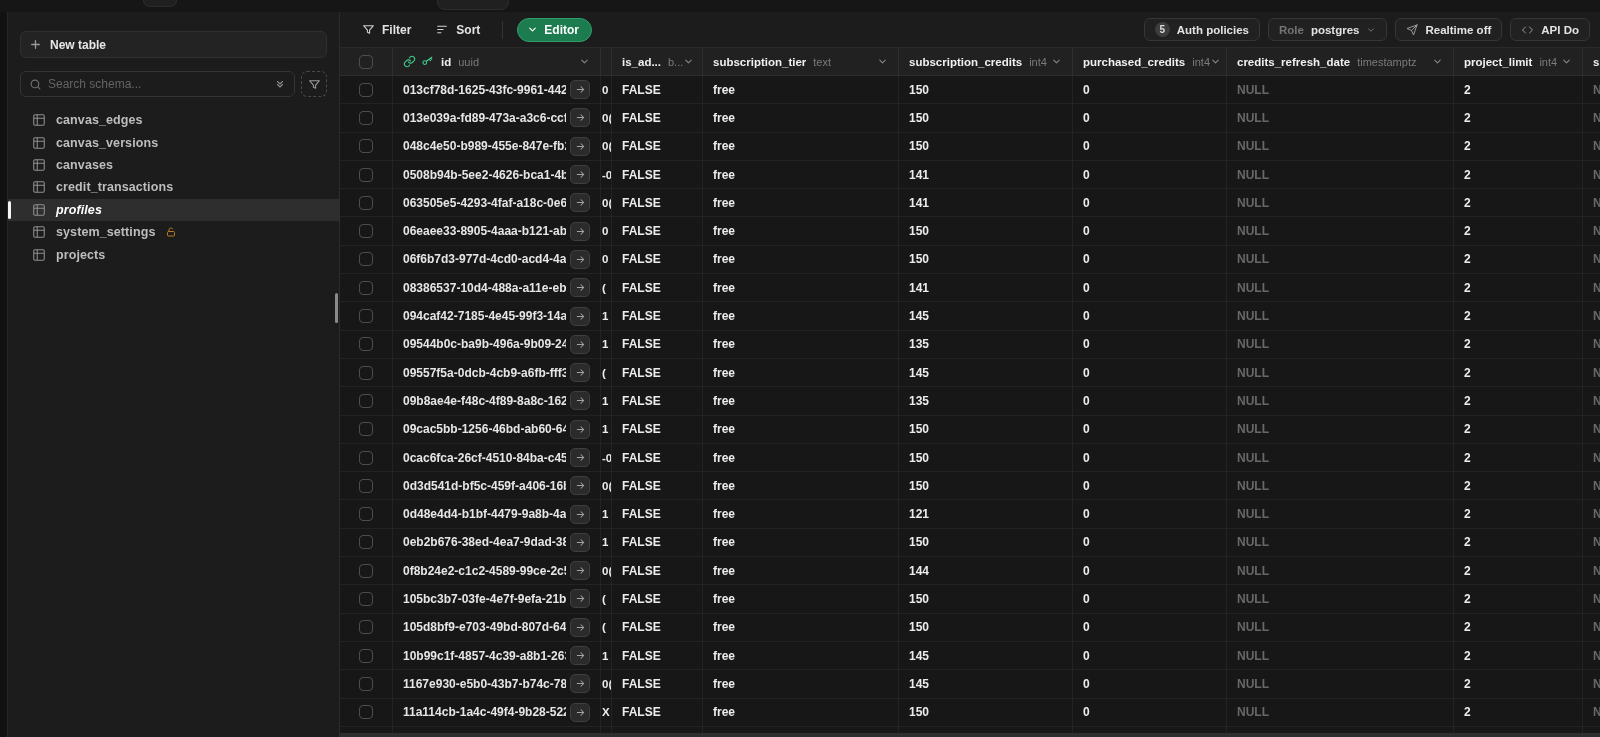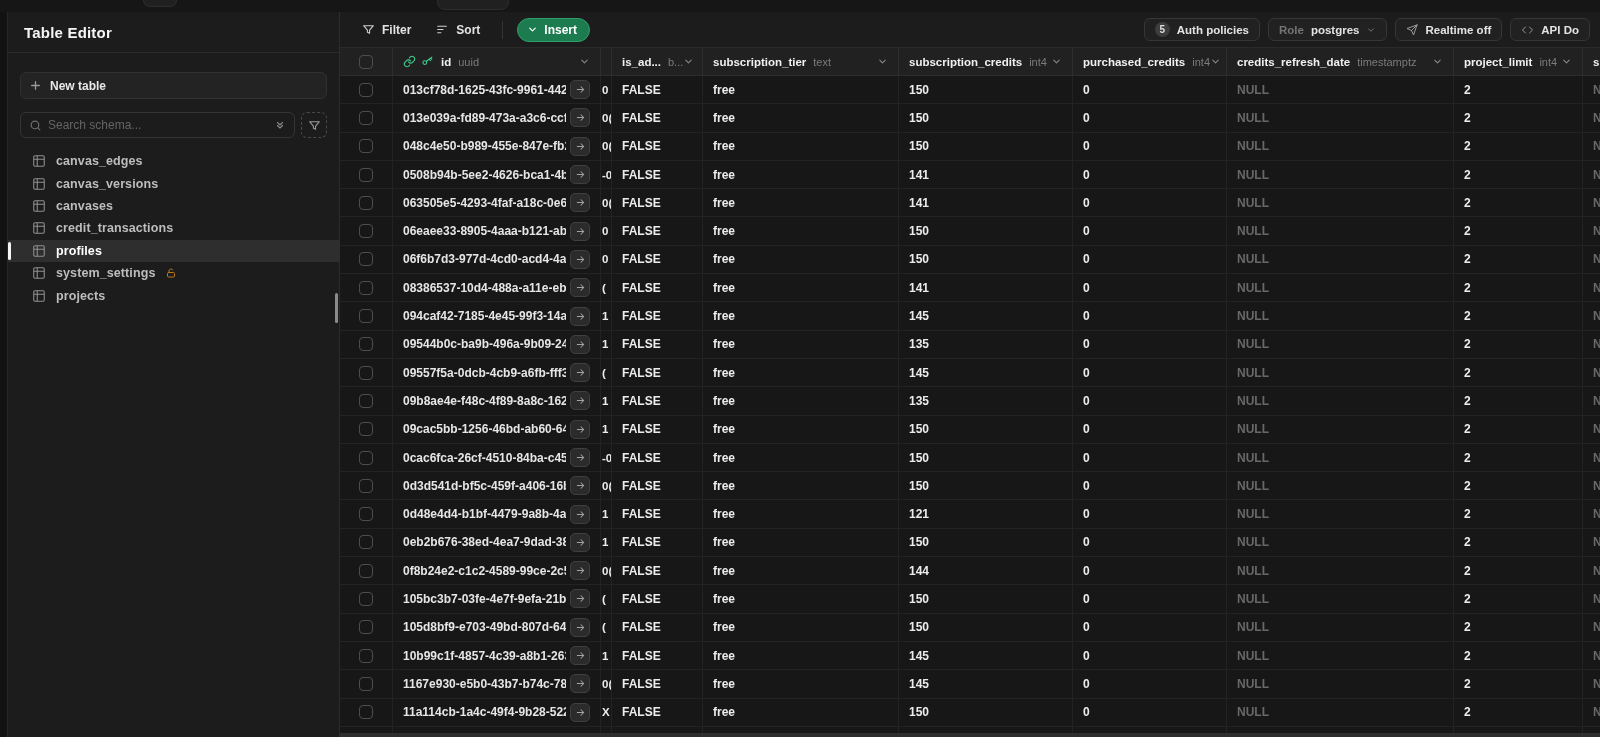--- a/index.html
+++ b/index.html
@@ -27,21 +27,21 @@
   .new-table-btn { margin-top:5px; height:27px; background:#232323; border:1px solid #303030; border-radius:6px; display:flex; align-items:center; padding:0 8px; gap:8px; cursor:pointer; }
   .new-table-btn span { color:#e8e8e8; font-size:12px; font-weight:700; }
   .search-row { margin-top:13px; display:flex; gap:6px; align-items:center; }
   .search-box { flex:1; height:26px; border:1px solid #343434; border-radius:6px; display:flex; align-items:center; padding:0 8px; gap:6px; background:transparent; }
   .search-box .ph { color:#646464; font-size:12px; flex:1; }
   .filter-sq { width:26px; height:26px; border:1px dashed #4a4a4a; border-radius:6px; display:flex; align-items:center; justify-content:center; cursor:pointer; }
   .table-list { margin-top:12px; }
   .t-item { height:22.4px; display:flex; align-items:center; gap:10px; padding:0 12px; cursor:pointer; position:relative; }
   .t-item .lbl { color:#bdbdbd; font-size:12.5px; font-weight:600; letter-spacing:.1px; }
   .t-item.sel { background:#2e2e2e; margin-left:-12px; margin-right:0; padding-left:24px; width:332px; }
-  .t-item.sel .lbl { color:#ffffff; }
+  .t-item.sel .lbl { color:#ffffff;font-style:italic; }
   .t-item.sel::before { content:""; position:absolute; left:0; top:2px; bottom:2px; width:3px; background:#f5f5f5; border-radius:2px; }
   .sb-scroll-thumb { position:absolute; right:1px; top:281px; width:3px; height:30px; background:#8b8b8b; border-radius:2px; }
 
   
   .main { position:absolute; left:340px; top:12px; width:1260px; height:725px; background:#171717; }
   .toolbar { height:36px; background:#1c1c1c; border-bottom:1px solid #2a2a2a; display:flex; align-items:center; padding:0 10px 0 14px; gap:8px; overflow:hidden; }
   .tb-btn { display:flex; align-items:center; gap:7px; color:#e3e3e3; font-size:12px; font-weight:700; padding:4px 8px; border-radius:5px; cursor:pointer; white-space:nowrap; }
   .tb-divider { width:1px; height:18px; background:#333; margin:0 6px; }
   .insert-btn { display:flex; align-items:center; gap:6px; background:#1d7c4f; border:1px solid #2f9e68; color:#fff; font-size:12px; font-weight:700; height:24px; padding:0 12px 0 9px; border-radius:13px; cursor:pointer; }
   .tb-right { margin-left:auto; display:flex; align-items:center; gap:8px; }
@@ -72,23 +72,20 @@
 <body>
 
 <div class="top-strip">
   <div class="top-frag frag-a"></div>
   <div class="top-frag frag-b"></div>
 </div>
 
 <div class="left-rail"></div>
 
 <div class="sidebar">
-  <div class="sb-title">
-    <span>Table Editor</span>
-  </div>
   <div class="sb-body">
     <div class="new-table-btn">
       <span>
         <svg width="13" height="13" viewBox="0 0 24 24" fill="none" stroke="#9a9a9a" stroke-width="2.4" stroke-linecap="round">
             <path d="M12 5v14M5 12h14"></path>
           </svg>
       </span>
       <span>New table</span>
     </div>
     <div class="search-row">
@@ -199,21 +196,21 @@
       <svg width="14" height="13" viewBox="0 0 24 24" fill="none" stroke="#cfcfcf" stroke-width="2" stroke-linecap="round">
           <path d="M4 6h16M4 12h10M4 18h6"></path>
         </svg>
       <span>Sort</span>
     </div>
     <div class="tb-divider"></div>
     <div class="insert-btn">
       <svg width="11" height="11" viewBox="0 0 24 24" fill="none" stroke="#ffffff" stroke-width="2.6" stroke-linecap="round" stroke-linejoin="round">
           <path d="M6 9l6 6 6-6"></path>
         </svg>
-      <span>Insert</span>
+      <span>Editor</span>
     </div>
     <div class="tb-right">
       <div class="pill-btn">
         <span class="count-badge">5</span>
         <span class="txt">Auth policies</span>
       </div>
       <div class="pill-btn">
         <span class="muted">Role</span>
         <span class="txt">postgres</span>
         <svg width="10" height="10" viewBox="0 0 24 24" fill="none" stroke="#757575" stroke-width="2.4" stroke-linecap="round" stroke-linejoin="round">

